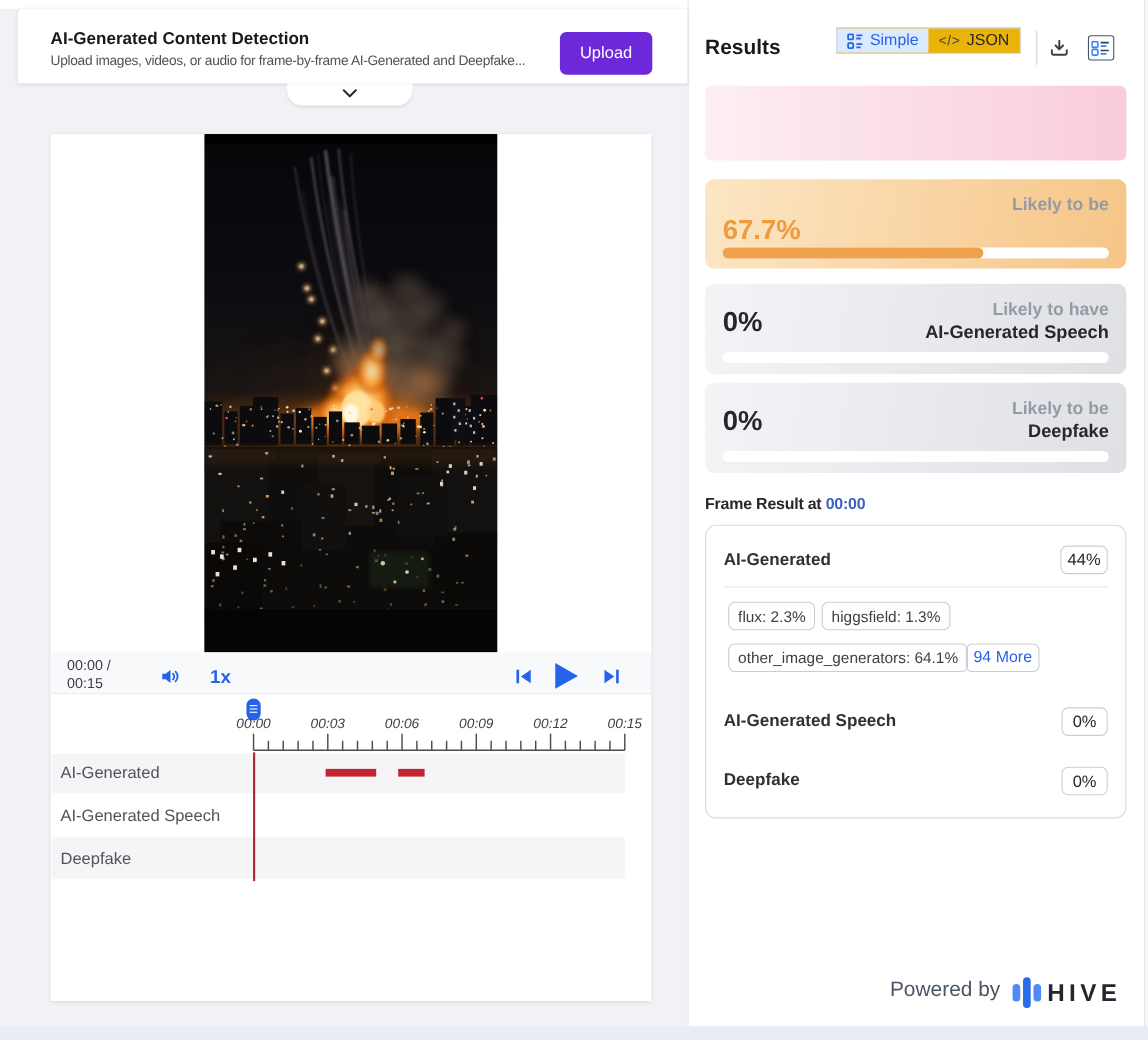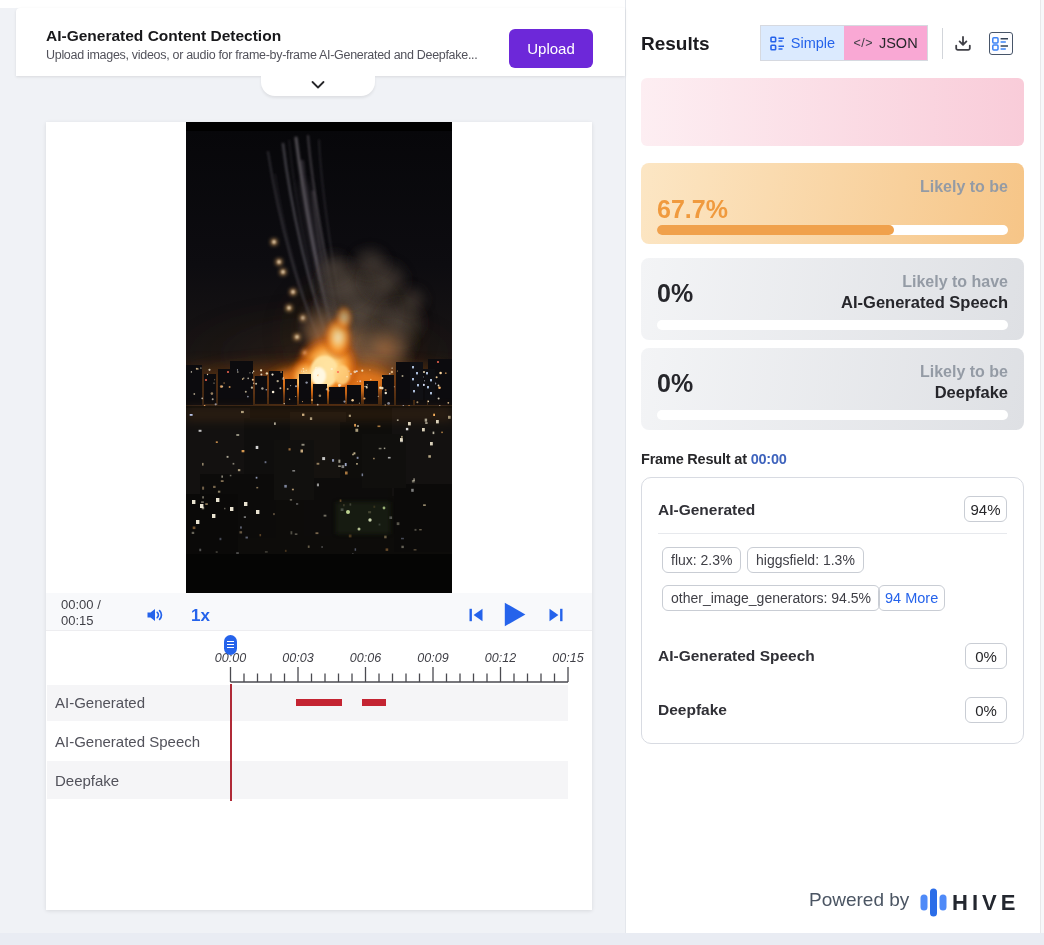--- a/index.html
+++ b/index.html
@@ -545,21 +545,21 @@
   <div class="abs" style="left:55px;top:733px;font-size:15px;color:#52525b">AI-Generated Speech</div>
   <div class="abs" style="left:55px;top:772px;font-size:15px;color:#52525b">Deepfake</div>
 
   <div class="abs" style="left:296px;top:699px;width:46px;height:7px;background:#c42432"></div>
   <div class="abs" style="left:362px;top:699px;width:24px;height:7px;background:#c42432"></div>
 
   <div class="abs" style="left:230px;top:684px;width:1.5px;height:117px;background:#b02a37"></div>
 
   <div class="abs" style="left:641px;top:33px;font-size:19px;font-weight:bold;color:#1b1b1f">Results</div>
 
-  <div class="abs" style="left:760px;top:25px;width:168px;height:36px;border:1px solid #d6d9e0;border-radius:0;background:#f9a8d4;display:flex;overflow:hidden">
+  <div class="abs" style="left:760px;top:25px;width:168px;height:24px;border:1px solid #d6d9e0;border-radius:0;background:#eab308;display:flex;overflow:hidden">
     <div style="width:83px;height:100%;background:#dbeafe;display:flex;align-items:center;justify-content:center;gap:6px">
       <svg width="15" height="15" viewBox="0 0 15 15">
           <g fill="none" stroke="#2563eb" stroke-width="1.6">
             <rect x="1" y="1.2" width="4.6" height="4.6" rx="0.8"></rect>
             <rect x="1" y="9.2" width="4.6" height="4.6" rx="0.8"></rect>
             <path d="M8.5 2.2 h5.5 M8.5 5 h4 M8.5 10.2 h5.5 M8.5 13 h4"></path>
           </g>
         </svg>
       <span style="font-size:14.5px;color:#2563eb">Simple</span>
     </div>
@@ -609,25 +609,25 @@
   <div class="abs" style="left:641px;top:348px;width:383px;height:82px;border-radius:8px;background:linear-gradient(100deg,#f3f4f6,#dee0e4)"></div>
   <div class="abs" style="left:657px;top:369px;font-size:25px;font-weight:bold;color:#26262b">0%</div>
   <div class="abs" style="left:657px;top:363px;width:351px;text-align:right;font-size:16px;color:#949ba5;font-weight:600">Likely to be</div>
   <div class="abs" style="left:657px;top:383px;width:351px;text-align:right;font-size:16.5px;font-weight:bold;color:#26262b">Deepfake</div>
   <div class="abs" style="left:657px;top:410px;width:351px;height:10px;border-radius:5px;background:#fff"></div>
 
   <div class="abs" style="left:641px;top:451px;font-size:14.5px;letter-spacing:-0.2px;font-weight:bold;color:#27272a">Frame Result at <span style="color:#3e63bd">00:00</span></div>
 
   <div class="abs" style="left:641px;top:477px;width:383px;height:267px;background:#fff;border:1px solid #d8dbe2;border-radius:10px"></div>
   <div class="abs" style="left:658px;top:501px;font-size:15.5px;font-weight:bold;color:#303036">AI-Generated</div>
-  <div class="abs" style="left:964px;top:496px;width:43px;height:26px;border:1px solid #c9cdd4;border-radius:6px;display:flex;align-items:center;justify-content:center;font-size:15px;color:#27272a">94%</div>
+  <div class="abs" style="left:964px;top:496px;width:43px;height:26px;border:1px solid #c9cdd4;border-radius:6px;display:flex;align-items:center;justify-content:center;font-size:15px;color:#27272a">44%</div>
   <div class="abs" style="left:658px;top:533px;width:349px;height:1px;background:#e7e9ed"></div>
   <div class="abs" style="left:662px;top:547px;height:26px;border:1px solid #c9cdd4;border-radius:6px;display:flex;align-items:center;padding:2px 8px;font-size:14px;color:#3f3f46">flux: 2.3%</div>
   <div class="abs" style="left:747px;top:547px;height:26px;border:1px solid #c9cdd4;border-radius:6px;display:flex;align-items:center;padding:0 8px;font-size:14px;color:#3f3f46">higgsfield: 1.3%</div>
-  <div class="abs" style="left:662px;top:585px;height:26px;border:1px solid #c9cdd4;border-radius:6px;display:flex;align-items:center;padding:0 8px;font-size:14px;color:#3f3f46">other_image_generators: 94.5%</div>
+  <div class="abs" style="left:662px;top:585px;height:26px;border:1px solid #c9cdd4;border-radius:6px;display:flex;align-items:center;padding:0 8px;font-size:14px;color:#3f3f46">other_image_generators: 64.1%</div>
   <div class="abs" style="left:878px;top:585px;height:26px;border:1px solid #c9cdd4;border-radius:6px;display:flex;align-items:center;padding:0 6px;font-size:14.5px;color:#2563eb">94 More</div>
   <div class="abs" style="left:658px;top:647px;font-size:15.5px;font-weight:bold;color:#303036">AI-Generated Speech</div>
   <div class="abs" style="left:965px;top:643px;width:42px;height:26px;border:1px solid #c9cdd4;border-radius:6px;display:flex;align-items:center;justify-content:center;font-size:15px;color:#27272a">0%</div>
   <div class="abs" style="left:658px;top:701px;font-size:15.5px;font-weight:bold;color:#303036">Deepfake</div>
   <div class="abs" style="left:965px;top:697px;width:42px;height:26px;border:1px solid #c9cdd4;border-radius:6px;display:flex;align-items:center;justify-content:center;font-size:15px;color:#27272a">0%</div>
 
   <div class="abs" style="left:809px;top:889px;font-size:19px;color:#4b5563">Powered by</div>
   <svg class="abs" style="left:920px;top:887px" width="27" height="31" viewBox="0 0 27 31">
     <rect x="0.5" y="7.5" width="7" height="16" rx="3.5" fill="#4f8af8"></rect>
     <rect x="10" y="1.5" width="7" height="28" rx="3.5" fill="#2b6de8"></rect>

